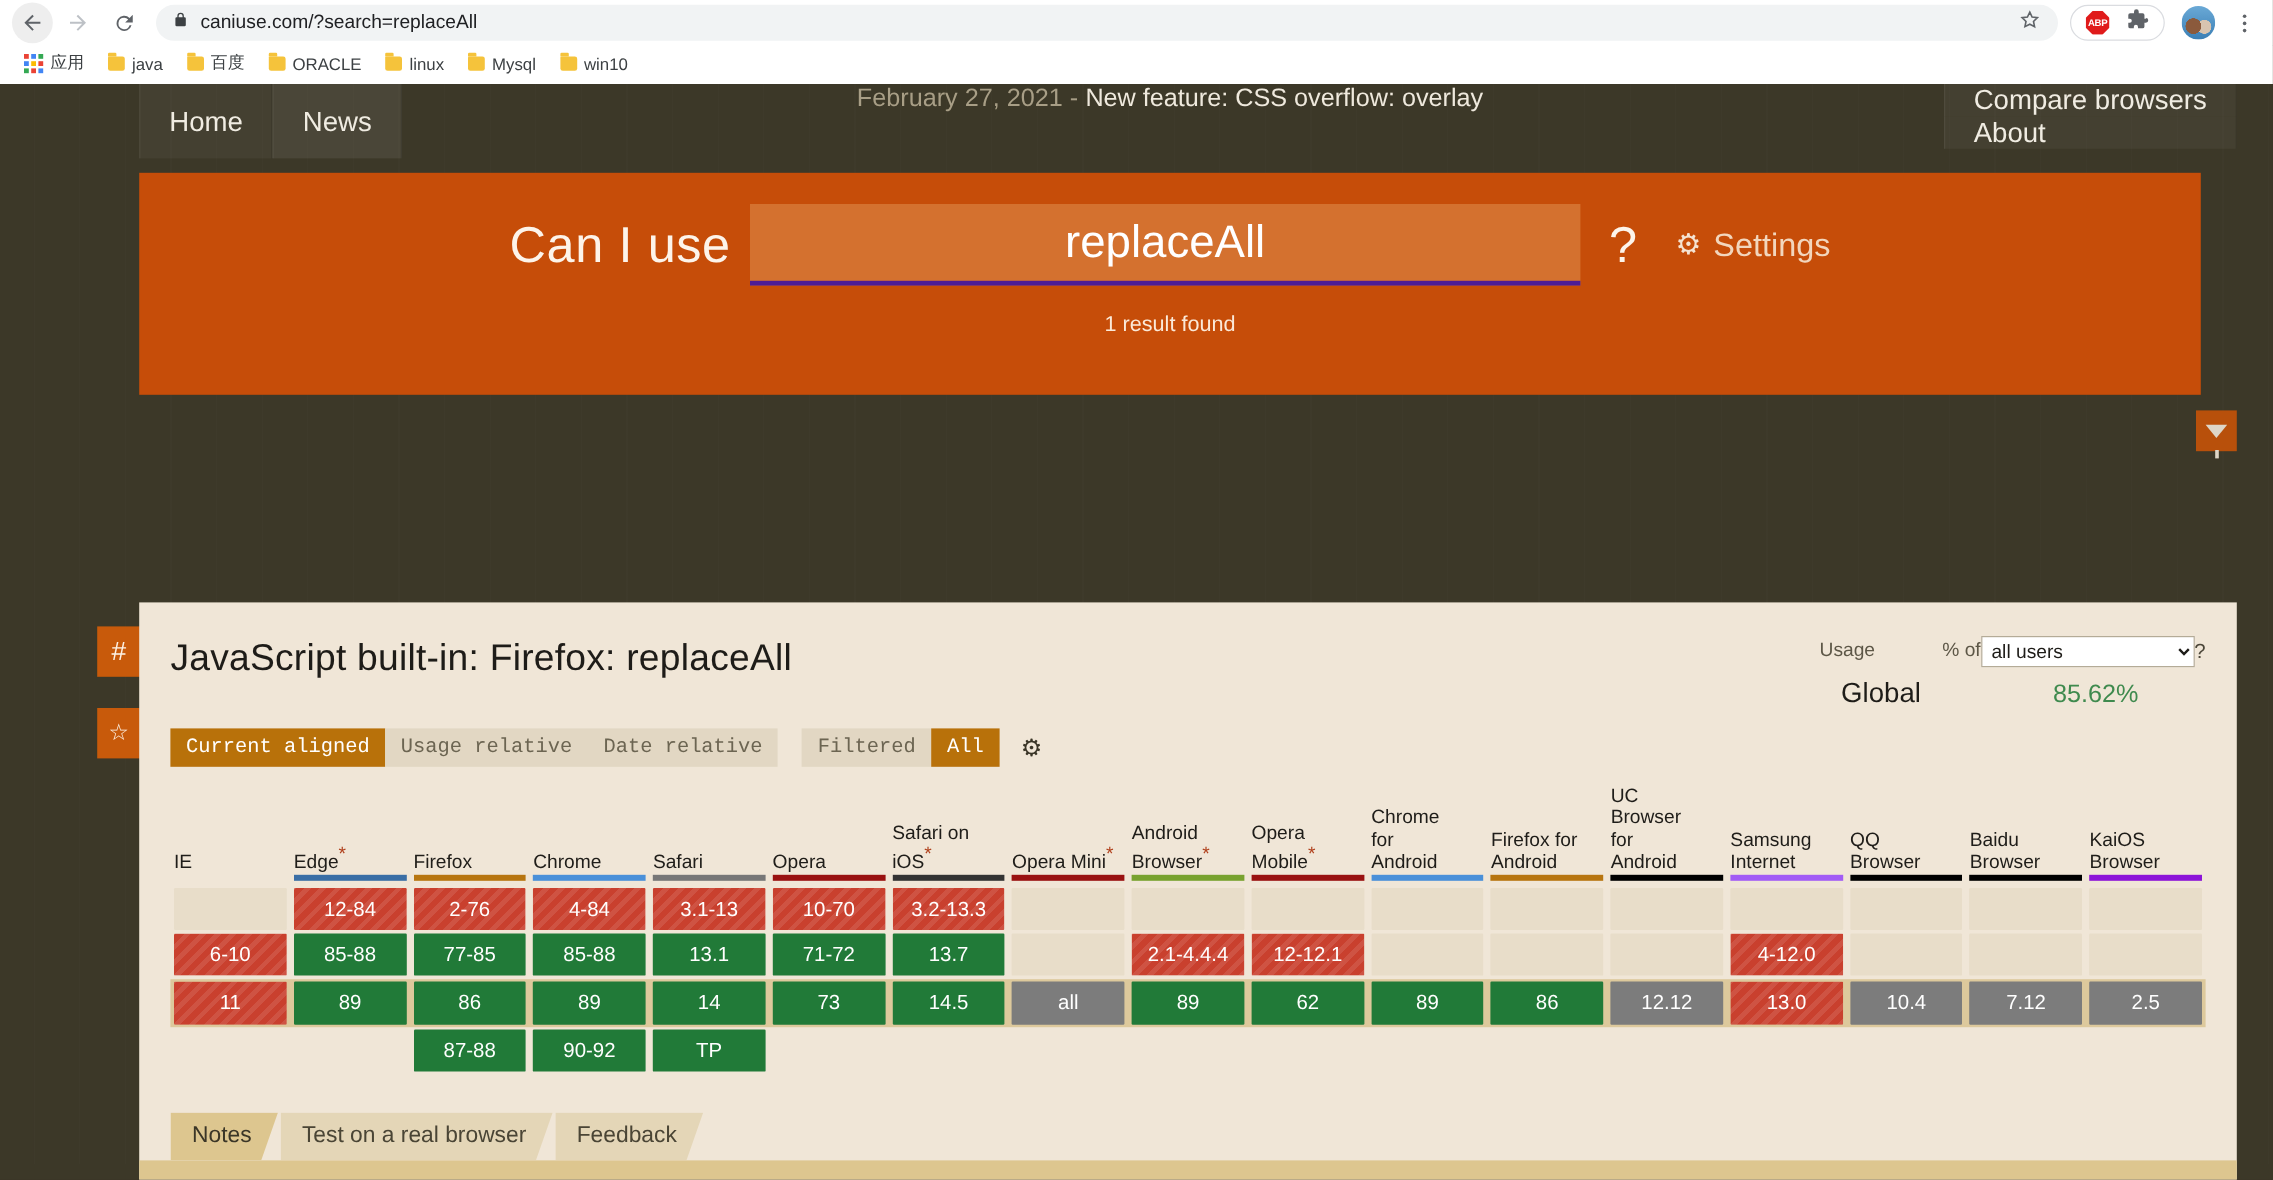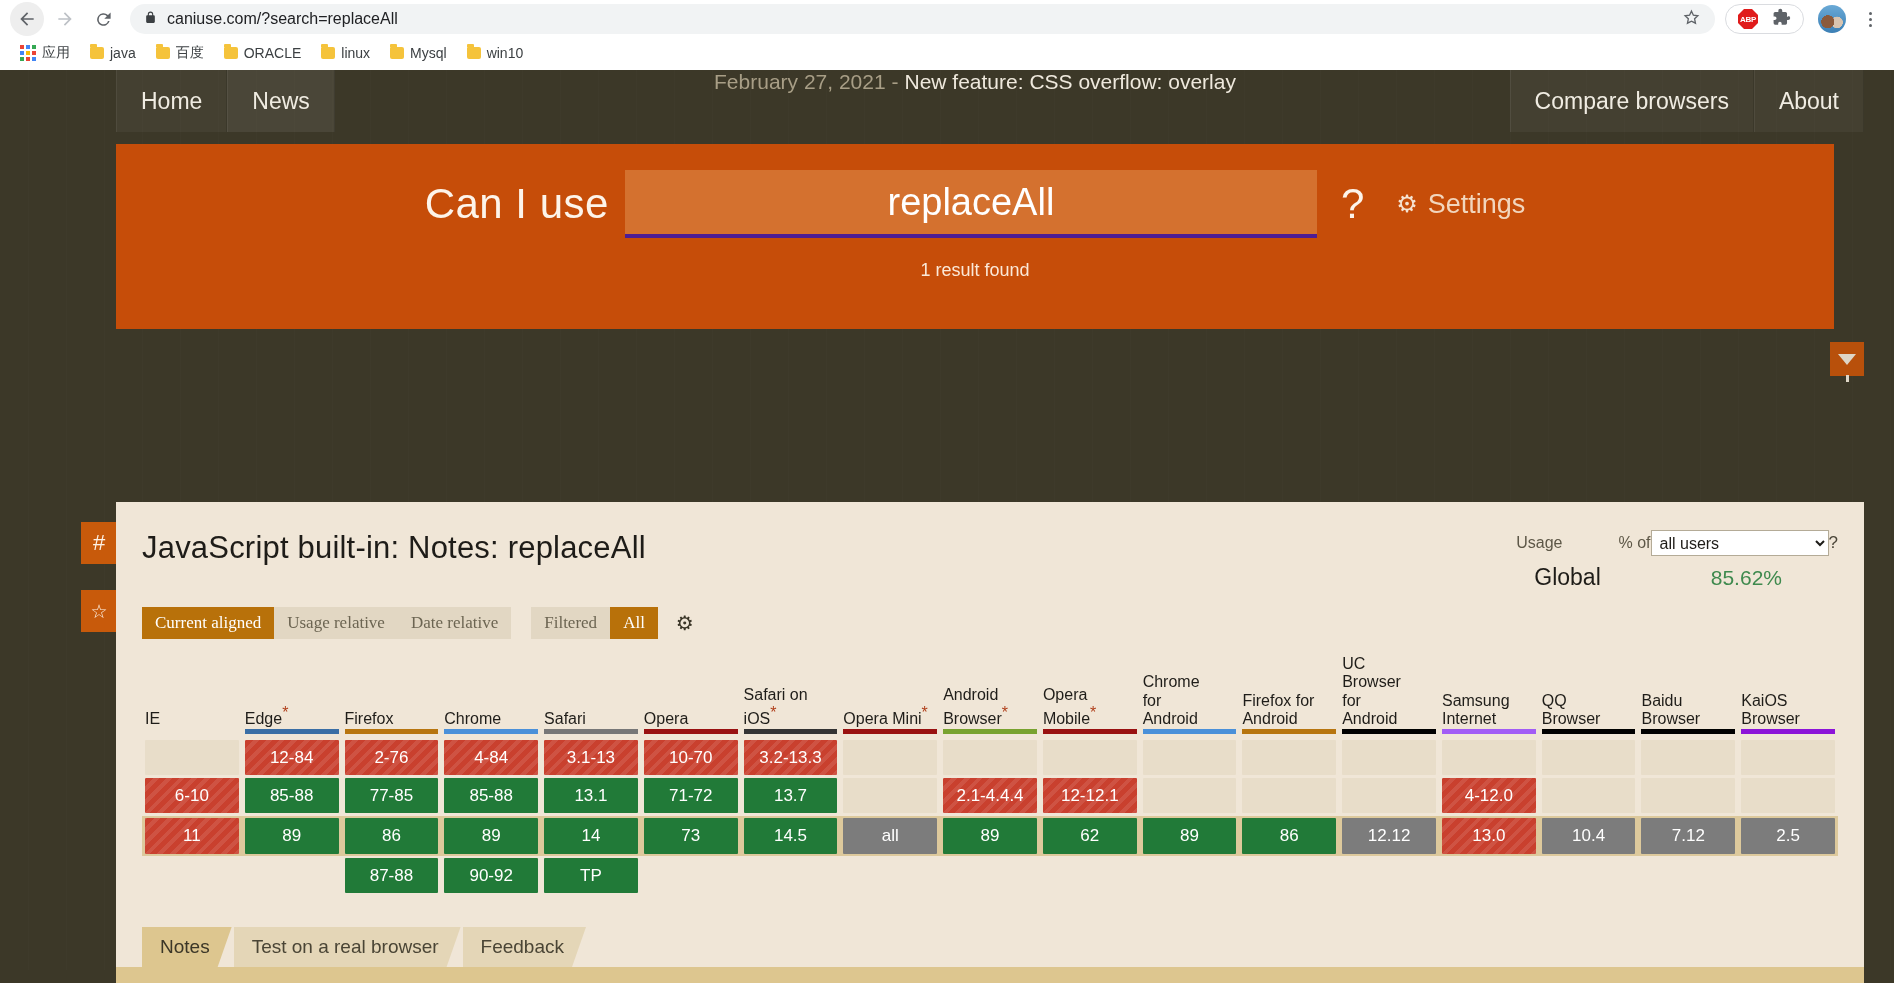--- a/index.html
+++ b/index.html
@@ -83,21 +83,21 @@
     position: relative; width: 100%; height: 900px;
     background:
       repeating-linear-gradient(90deg, rgba(255,255,255,0.012) 0 1px, transparent 1px 38px),
       #3c3828;
     margin-left: 28px;
   }
 
   
   .site-nav { height: 62px; display: flex; align-items: stretch; position: relative; }
   .nav-left { display: flex; margin-left: 88px; }
-  .nav-right { display: flex; margin-left: auto; margin-right: 58px; }
+  .nav-right { display: flex; margin-left: auto; margin-right: 58px; flex-direction: column; }
   .nav-link {
     display: flex; align-items: center; padding: 0 24px;
     color: #f0ece2; font-size: 23px; cursor: pointer;
     background: rgba(255,255,255,0.045);
     border-left: 1px solid rgba(255,255,255,0.06);
     border-right: 1px solid rgba(0,0,0,0.12);
   }
   .nav-news { background: rgba(255,255,255,0.075); }
   .nav-news-ticker {
     position: absolute; left: 0; right: 0; top: 0; bottom: 0;
@@ -182,21 +182,21 @@
   .usage-help { color: #4b4639; font-size: 17px; cursor: pointer; }
   .usage-row2 { display: flex; align-items: baseline; margin-top: 8px; padding-left: 78px; }
   .global-label { font-size: 23px; color: #1e1c18; }
   .global-pct { font-size: 21px; color: #3f8a4e; margin-left: auto; margin-right: 56px; }
 
   
   .btn-row { display: flex; align-items: center; gap: 0; padding: 16px 26px 0 26px; }
   .tbtn {
     height: 32px; padding: 0 13px; display: flex; align-items: center;
     font-size: 17px; cursor: pointer; border: 0;
-    font-family: Liberation Serif, serif;
+    font-family: Liberation Mono, monospace;
     background: #e2d7c3; color: #6c6552;
   }
   .tbtn.active { background: #b8710a; color: #fff; }
   .btn-gap { width: 20px; }
   .settings-gear-btn {
     margin-left: 18px; font-size: 20px; color: #3a3527; cursor: pointer;
   }
 
   
   .support-table { padding: 12px 26px 0 26px; }
@@ -369,21 +369,21 @@
 
   <div class="filter-btn">
     <span class="funnel"></span>
   </div>
 
   <div class="side-tab hash">#</div>
   <div class="side-tab star">☆</div>
 
   <div class="panel">
     <div class="panel-head">
-      <div class="feature-title">JavaScript built-in: Notes: replaceAll</div>
+      <div class="feature-title">JavaScript built-in: Firefox: replaceAll</div>
       <div class="usage-box">
         <div class="usage-row1">
           <span class="usage-label">Usage</span>
           <span class="pct-of">% of</span>
           <select class="usage-select">
             <option>all users</option>
           </select>
           <span class="usage-help">?</span>
         </div>
         <div class="usage-row2">

